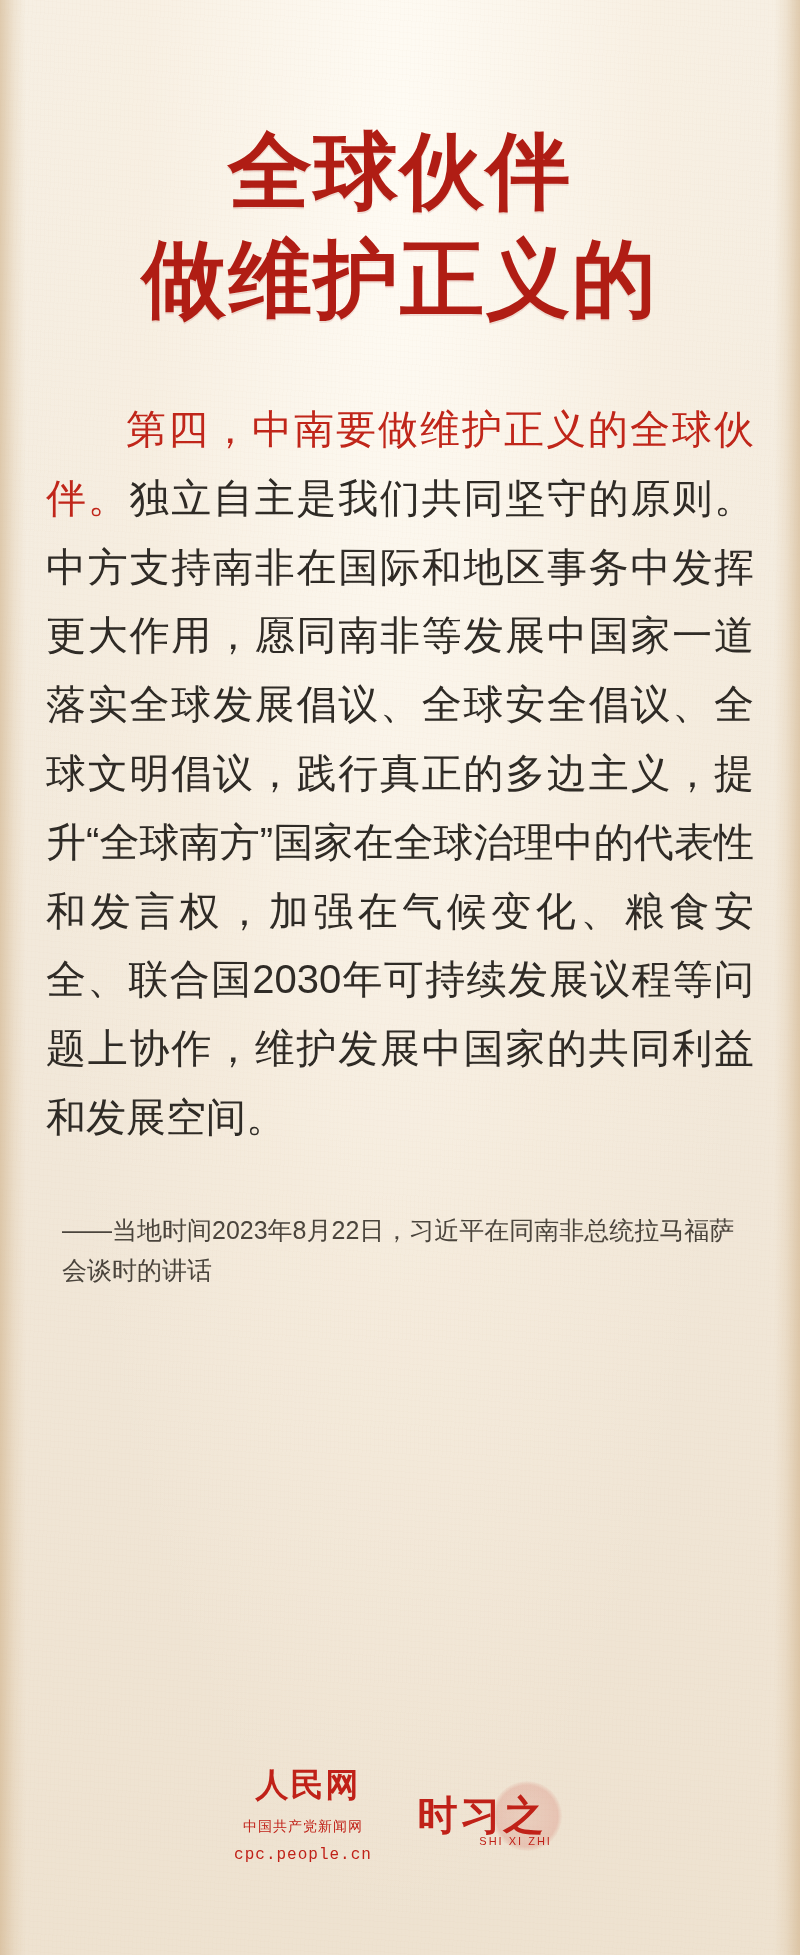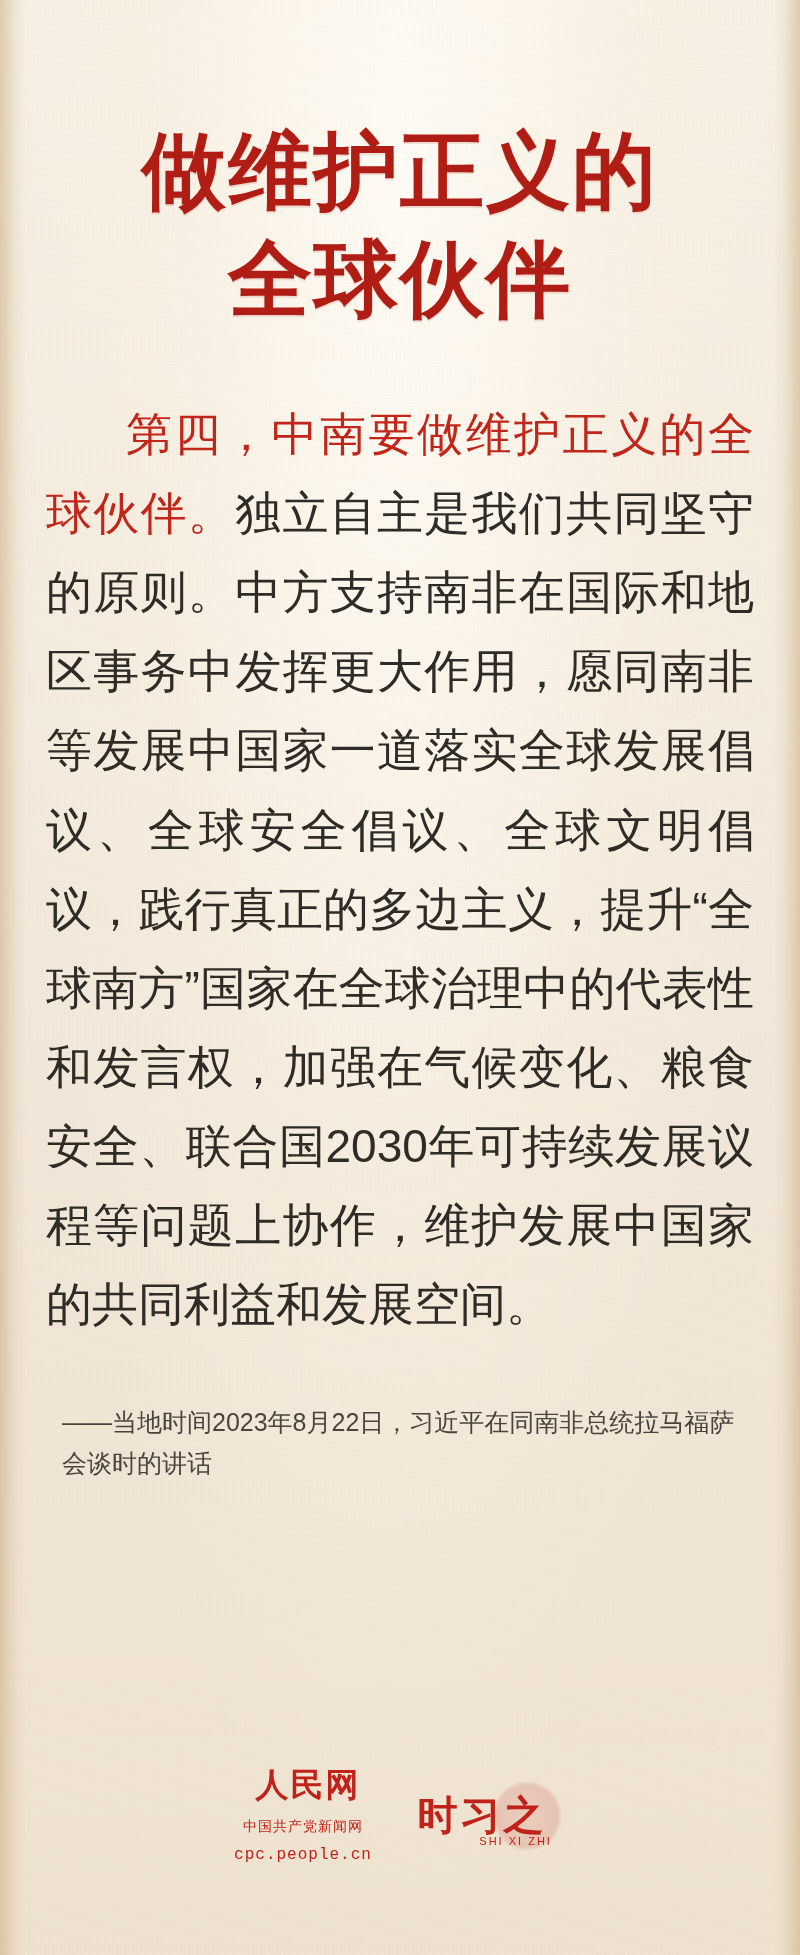--- a/index.html
+++ b/index.html
@@ -66,21 +66,21 @@
     letter-spacing: 2px;
     text-shadow: 0 2px 0 rgba(150,25,15,0.12);
   }
 
   
   .body-block {
     margin-top: 62px;
     padding: 0 10px;
   }
   .body-text {
-    font-size: 46px;
+    font-size: 40px;
     line-height: 1.72;
     color: #2f2b26;
     text-align: justify;
     text-justify: inter-ideograph;
     text-indent: 80px;
   }
   .body-text .hl {
     color: #c0261a;
   }
 
@@ -173,22 +173,22 @@
 <body>
 
 <div class="poster">
   <div class="texture"></div>
   <div class="edge-left"></div>
   <div class="edge-right"></div>
 
   <div class="content">
 
     <div class="title-block">
+      <div class="title-line">全球伙伴</div>
       <div class="title-line">做维护正义的</div>
-      <div class="title-line">全球伙伴</div>
     </div>
 
     <div class="body-block">
       <p class="body-text"><span class="hl">第四，中南要做维护正义的全球伙伴。</span><span>独立自主是我们共同坚守的原则。中方支持南非在国际和地区事务中发挥更大作用，愿同南非等发展中国家一道落实全球发展倡议、全球安全倡议、全球文明倡议，践行真正的多边主义，提升“全球南方”国家在全球治理中的代表性和发言权，加强在气候变化、粮食安全、联合国2030年可持续发展议程等问题上协作，维护发展中国家的共同利益和发展空间。</span></p>
     </div>
 
     <div class="attribution">——当地时间2023年8月22日，习近平在同南非总统拉马福萨会谈时的讲话</div>
 
   </div>
 

